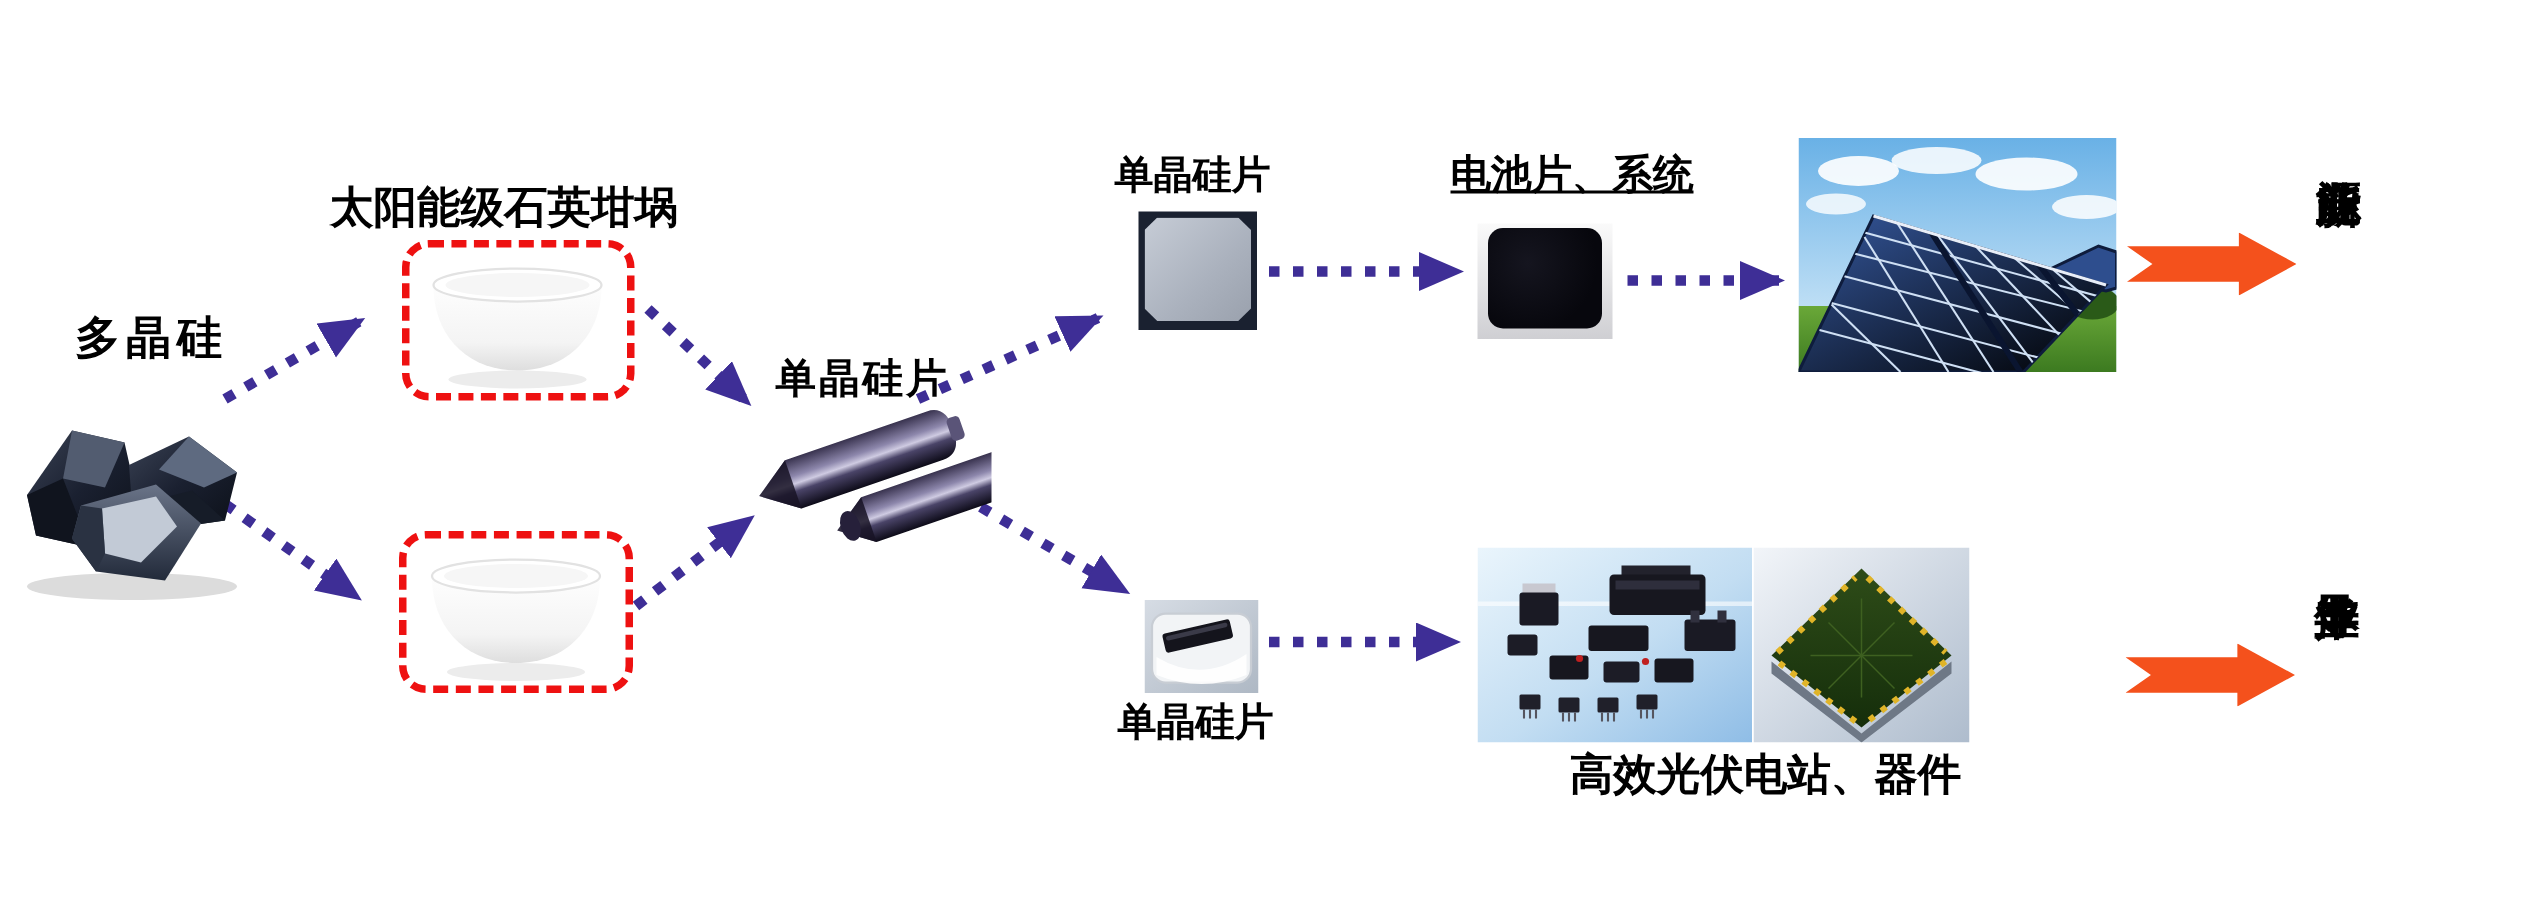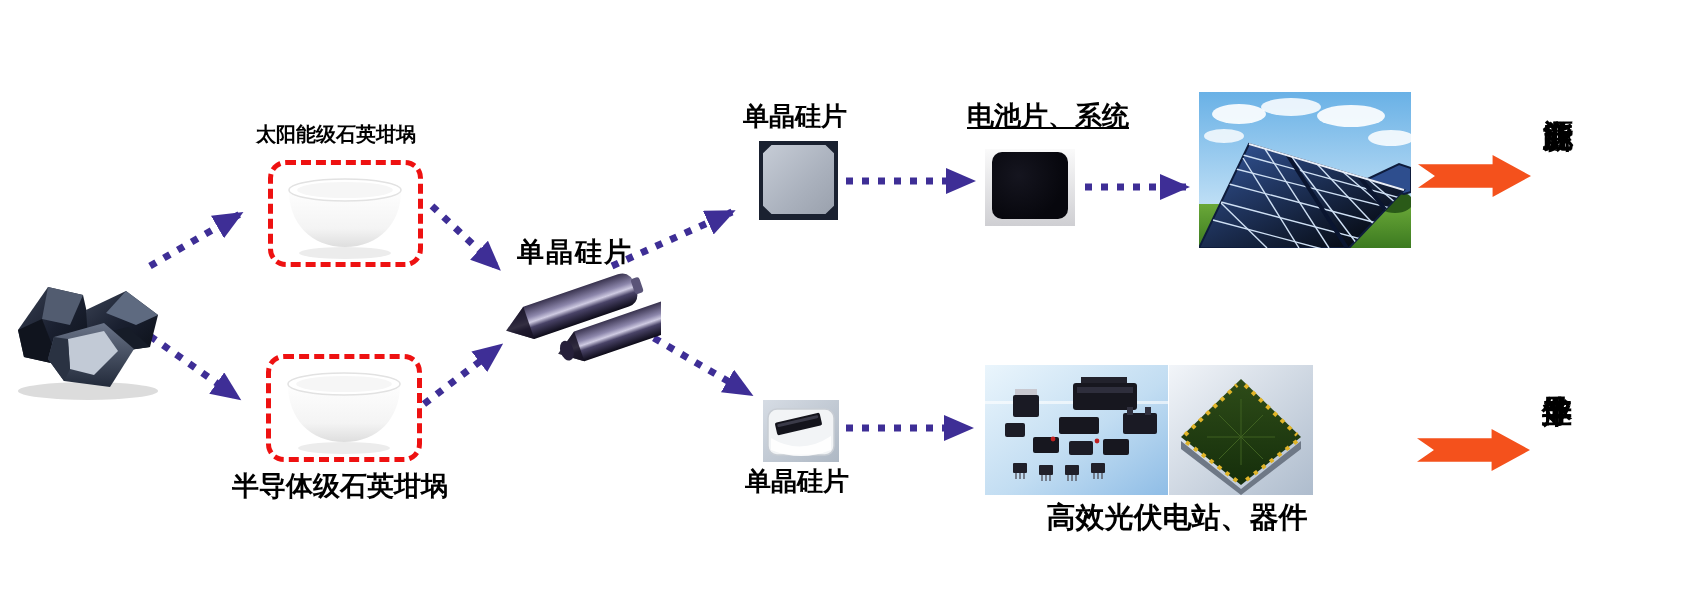--- a/index.html
+++ b/index.html
@@ -38,20 +38,21 @@
     <line class="dash" x1="150" y1="336" x2="238" y2="398" marker-end="url(#ah)"></line>
     <line class="dash" x1="432" y1="206" x2="498" y2="268" marker-end="url(#ah)"></line>
     <line class="dash" x1="424" y1="404" x2="500" y2="346" marker-end="url(#ah)"></line>
     <line class="dash" x1="612" y1="266" x2="732" y2="212" marker-end="url(#ah)"></line>
     <line class="dash" x1="640" y1="330" x2="750" y2="394" marker-end="url(#ah)"></line>
     <line class="dash" x1="846" y1="181" x2="972" y2="181" marker-end="url(#ah)"></line>
     <line class="dash" x1="1085" y1="187" x2="1186" y2="187" marker-end="url(#ah)"></line>
     <line class="dash" x1="846" y1="428" x2="970" y2="428" marker-end="url(#ah)"></line>
   </svg>
 
+  <div class="lbl" style="left:36px;top:210px;width:130px;font-size:30px;letter-spacing:4px;">多晶硅</div>
   <div class="imgbox" style="left:8px;top:255px;width:155px;height:148px;">
     <svg width="155" height="148" viewBox="0 0 155 148">
       <defs>
         <linearGradient id="ck1" x1="0" y1="0" x2="1" y2="1">
           <stop offset="0" stop-color="#3a4254"></stop>
             <stop offset="0.5" stop-color="#1a2030"></stop>
             <stop offset="1" stop-color="#0c1018"></stop>
         </linearGradient>
         <linearGradient id="ck2" x1="0" y1="0" x2="0" y2="1">
           <stop offset="0" stop-color="#6a7488"></stop>
@@ -64,21 +65,21 @@
       <polygon points="10,75 34,64 52,110 16,102" fill="#10141e"></polygon>
       <polygon points="78,55 118,36 150,60 142,92 100,98 80,82" fill="url(#ck1)"></polygon>
       <polygon points="118,36 150,60 128,70 98,58" fill="#5e6a80"></polygon>
       <polygon points="80,82 100,98 142,92 120,72" fill="#161c28"></polygon>
       <polygon points="46,82 96,68 126,94 102,132 56,126 40,104" fill="url(#ck2)"></polygon>
       <polygon points="60,84 96,76 110,96 86,120 62,114" fill="#c2cad6"></polygon>
       <polygon points="46,82 60,84 62,114 56,126 40,104" fill="#2a3242"></polygon>
     </svg>
   </div>
 
-  <div class="lbl" style="left:216px;top:124px;width:240px;font-size:20px;">太阳能级石英坩埚</div>
+  <div class="lbl" style="left:216px;top:124px;width:240px;font-size:29px;">太阳能级石英坩埚</div>
   <div class="hl-box" style="left:268px;top:160px;width:145px;height:97px;">
     <svg viewBox="0 0 145 97">
       <defs>
         <linearGradient id="cru1" x1="0" y1="0" x2="0" y2="1">
           <stop offset="0" stop-color="#ffffff"></stop>
             <stop offset="0.7" stop-color="#f4f4f4"></stop>
             <stop offset="1" stop-color="#dedede"></stop>
         </linearGradient>
       </defs>
       <ellipse cx="72" cy="88" rx="46" ry="6" fill="#ececec"></ellipse>
@@ -89,21 +90,20 @@
   </div>
 
   <div class="hl-box" style="left:266px;top:354px;width:146px;height:98px;">
     <svg viewBox="0 0 146 98">
       <ellipse cx="73" cy="89" rx="46" ry="6" fill="#ececec"></ellipse>
       <path d="M17,26 C17,18 129,18 129,26 C129,59 107,83 73,83 C39,83 17,59 17,26 Z" fill="url(#cru1)"></path>
       <ellipse cx="73" cy="25" rx="56" ry="11" fill="#ffffff" stroke="#e2e2e2" stroke-width="1.5"></ellipse>
       <ellipse cx="73" cy="25" rx="48" ry="8" fill="#f6f6f6"></ellipse>
     </svg>
   </div>
-  <div class="lbl" style="left:220px;top:472px;width:240px;font-size:27px;">半导体级石英坩埚</div>
 
   <div class="lbl" style="left:505px;top:238px;width:140px;font-size:27px;letter-spacing:2px;">单晶硅片</div>
   <div class="imgbox" style="left:496px;top:268px;width:165px;height:118px;">
     <svg width="165" height="118" viewBox="0 0 165 118">
       <defs>
         <linearGradient id="rodg" x1="0" y1="0" x2="0" y2="1">
           <stop offset="0" stop-color="#38324e"></stop>
             <stop offset="0.35" stop-color="#8d87ac"></stop>
           <stop offset="0.5" stop-color="#cfcbe2"></stop>
             <stop offset="0.65" stop-color="#4a4468"></stop>

